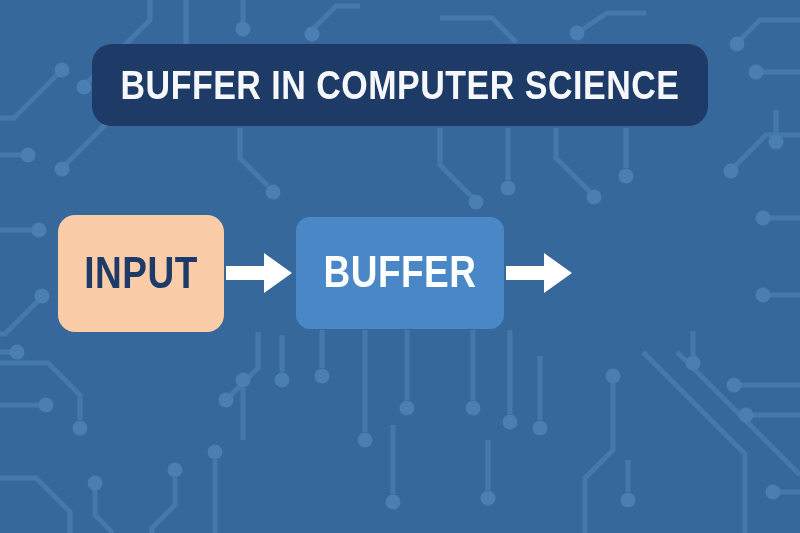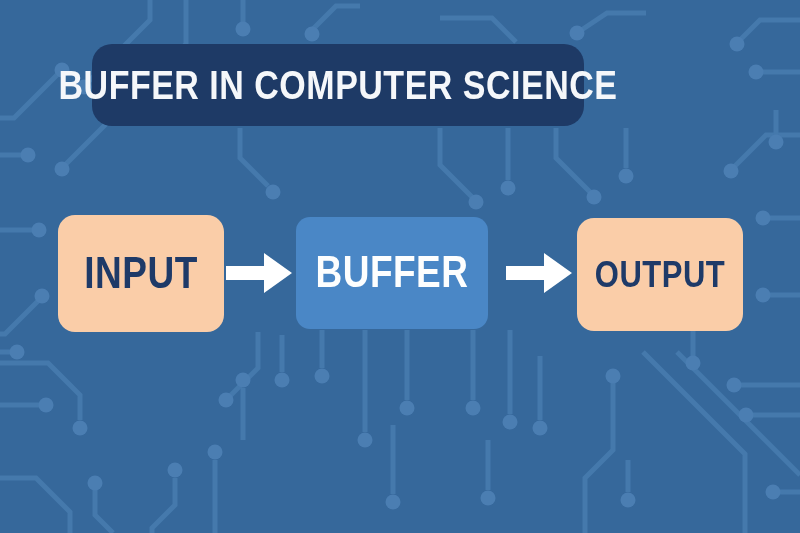--- a/index.html
+++ b/index.html
@@ -12,21 +12,21 @@
   .stage { position: absolute; inset: 0; width: 800px; height: 533px; }
 
   svg.circuit { position: absolute; top: 0; left: 0; display: block; }
   .circuit polyline, .circuit line {
     stroke: var(--circuit-trace, #4579AC);
     stroke-width: 5; fill: none; stroke-linejoin: miter;
   }
   .circuit circle { fill: var(--circuit-node, #4B7EB2); }
 
   .banner {
-    position: absolute; left: 92px; top: 44px; width: 492px; height: 82px;
+    position: absolute; left: 92px; top: 44px; width: 616px; height: 82px;
     background: var(--banner-bg, #1E3A66); border-radius: 20px;
     display: flex; align-items: center; justify-content: center;
     z-index: 3;
     text-align: right;
   }
   .banner .label {
     display: inline-block; transform: scaleY(1.18);
     color: var(--banner-text, #F5F7FA);
     font-size: 34px; font-weight: 700; letter-spacing: 0.5px;
     white-space: nowrap;
@@ -44,21 +44,21 @@
     background: var(--io-node-bg, #FACDA8);
     color: var(--io-node-text, #1E3A68);
     border-radius: 17px;
   }
   .node.buffer {
     background: var(--buffer-node-bg, #4A87C6);
     color: var(--buffer-node-text, #FDFEFE);
     border-radius: 14px;
   }
   #node-input  { left: 58px;  top: 215px; width: 166px; height: 117px; text-align: right; }
-  #node-buffer { left: 296px; top: 217px; width: 192px; height: 112px; }
+  #node-buffer { left: 296px; top: 217px; width: 208px; height: 112px; }
   #node-output { left: 577px; top: 218px; width: 166px; height: 113px; }
   #node-input  .label { font-size: 37px; }
   #node-buffer .label { font-size: 37px; }
   #node-output .label { font-size: 31px; }
 
   .arrow { position: absolute; z-index: 3; }
   #arrow-1 { left: 226px; top: 251px; }
   #arrow-2 { left: 506px; top: 251px; }
   .arrow polygon { fill: var(--arrow, #FFFFFF); }
 </style>
@@ -182,17 +182,14 @@
   </svg>
 
   <div class="node buffer" id="node-buffer">
     <span class="label">BUFFER</span>
   </div>
 
   <svg class="arrow" id="arrow-2" width="68" height="44" viewBox="0 0 68 44" aria-hidden="true">
     <polygon points="0,15 38,15 38,2 66,22 38,42 38,29 0,29"></polygon>
   </svg>
 
-  <div class="node io" id="node-output">
-    <span class="label">OUTPUT</span>
-  </div>
 
 </div>
 
 </body></html>

